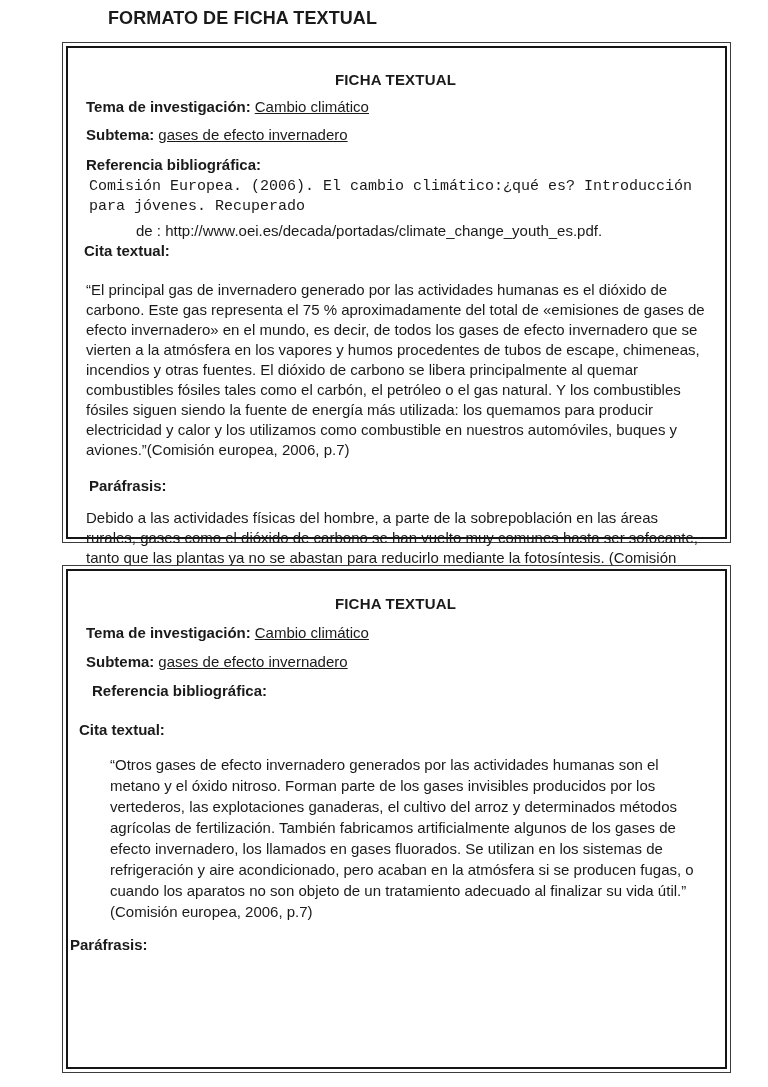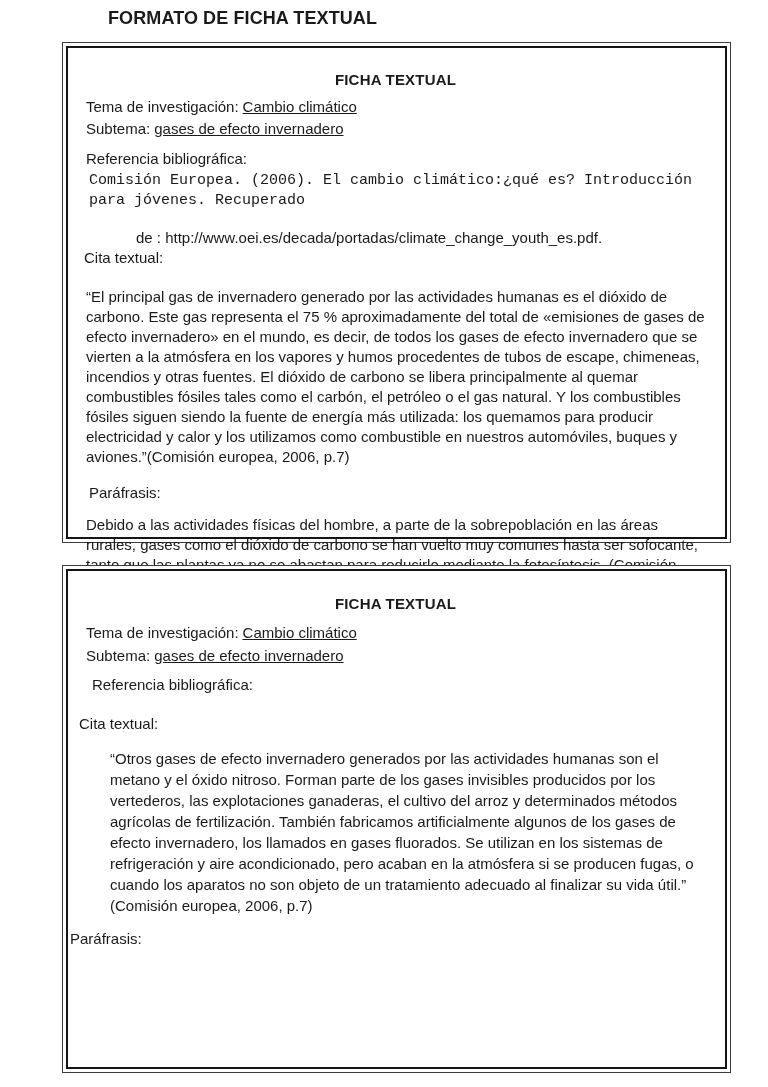--- a/index.html
+++ b/index.html
@@ -43,28 +43,28 @@
   }
   .card1 { top: 42px;  height: 501px; }
   .card2 { top: 565px; height: 508px; }
   .card2 .card-inner { line-height: 21px; }
 
   .card-header {
     text-align: center;
     font-weight: bold;
     letter-spacing: 0.2px;
   }
-  .label { font-weight: normal; }
+  .label { font-weight: bold; }
   .value { margin-left: 4px; text-decoration: underline; }
 
   .row-tema     { margin-top: 7px; }
-  .row-subtema  { margin-top: 2px; }
+  .row-subtema  { margin-top: 8px; }
   .row-ref      { margin-top: 10px; }
   .ref-line1    { margin-top: 2px; margin-left: 3px; font-family: Liberation Mono, monospace; }
-  .ref-line2    { margin-top: 17px; margin-left: 50px; }
+  .ref-line2    { margin-top: 4px; margin-left: 50px; }
   .row-cita     { margin-top: 0px; margin-left: -2px; }
   .quote        { margin-top: 19px; }
   .row-paraf    { margin-top: 16px; margin-left: 3px; }
   .paraf-text   { margin-top: 12px; }
 
   .card2 .row-tema    { margin-top: 8px; }
   .card2 .row-ref     { margin-top: 8px; margin-left: 6px; }
   .card2 .row-cita    { margin-top: 18px; margin-left: -7px; }
   .card2 .quote       { margin-top: 14px; margin-left: 24px; }
   .card2 .row-paraf   { margin-top: 12px; margin-left: -16px; }

